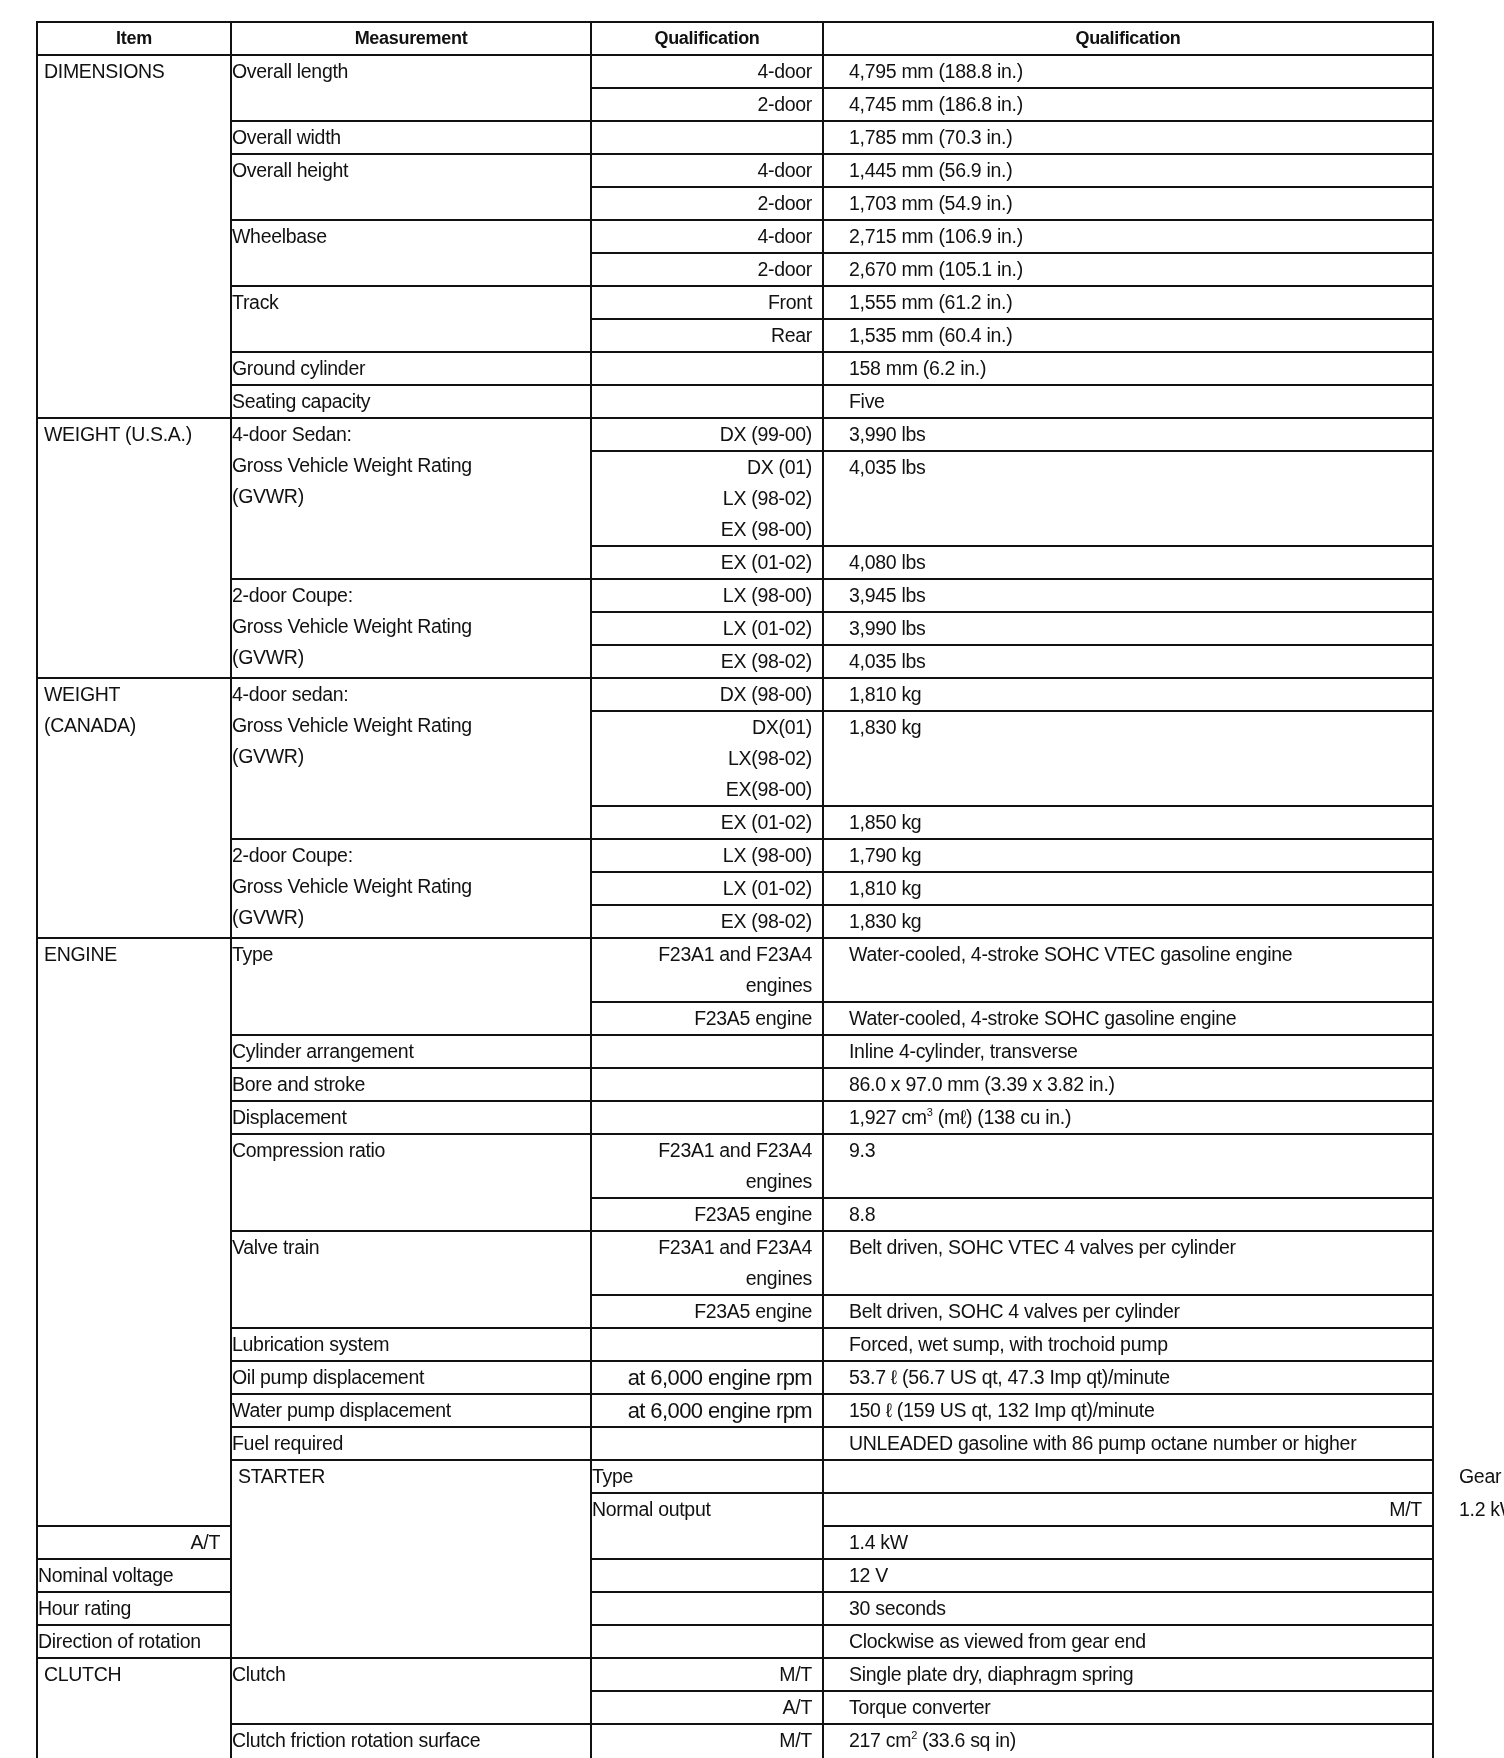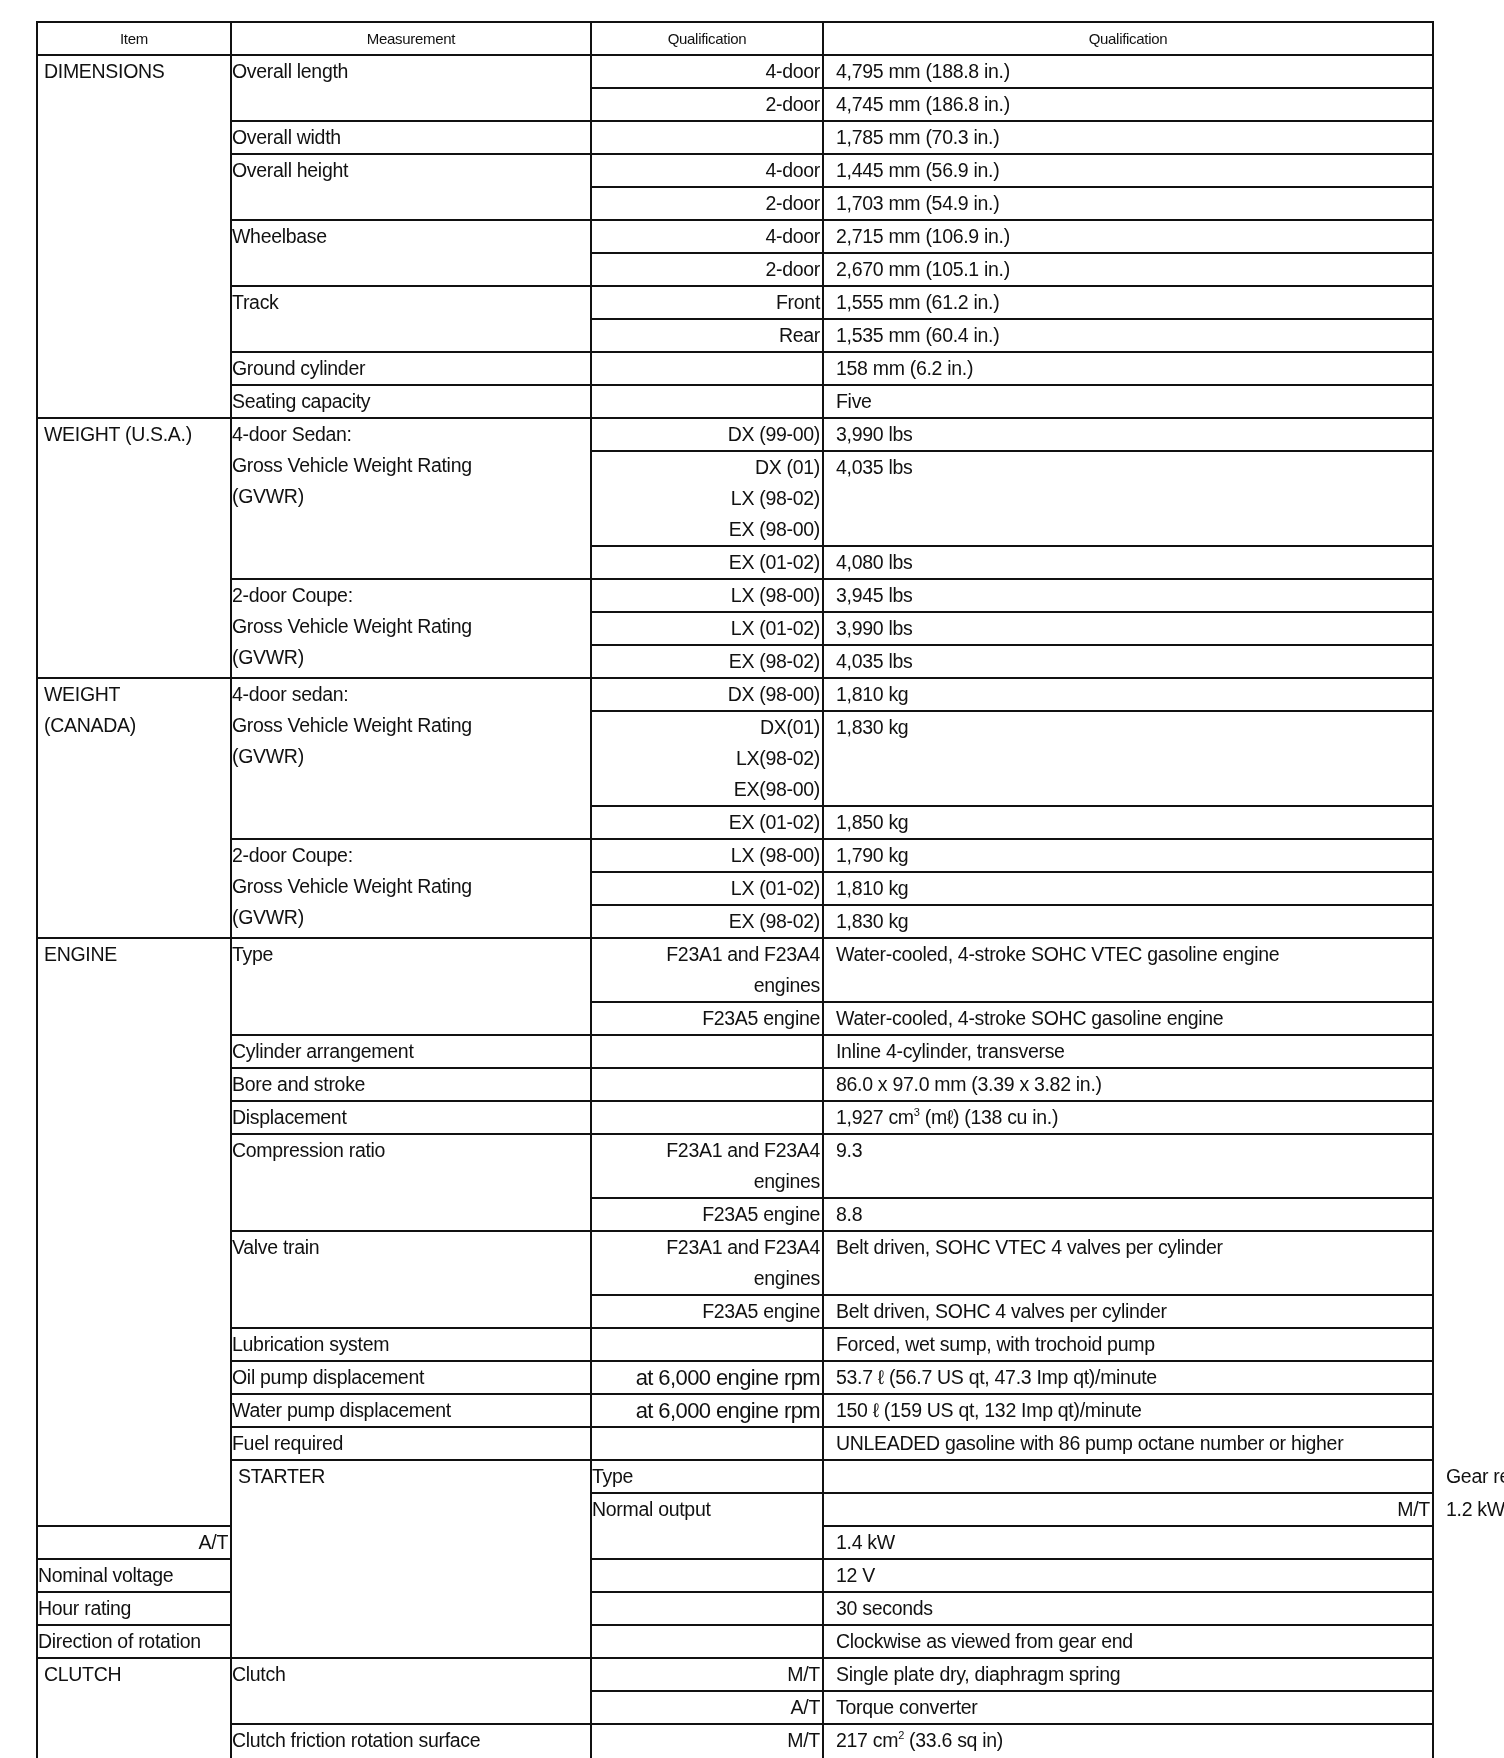--- a/index.html
+++ b/index.html
@@ -11,26 +11,26 @@
     font-size: 19.5px; letter-spacing: -0.3px;
   }
   .spec-table col.c-item { width: 194px; }
   .spec-table col.c-meas { width: 360px; }
   .spec-table col.c-qual { width: 232px; }
   .spec-table col.c-spec { width: 610px; }
   .spec-table th, .spec-table td {
     border: 2px solid #111; padding: 0 8px; height: 27.7px;
     vertical-align: top; line-height: 31px; white-space: nowrap; overflow: visible;
   }
-  .spec-table th { font-weight: normal; text-align: center; height: 30px; font-size: 15px; }
-  .spec-table td.qual { text-align: right; padding-right: 2px; }
+  .spec-table th { font-weight: bold; text-align: center; height: 30px; font-size: 18px; }
+  .spec-table td.qual { text-align: right; padding-right: 10px; }
   .spec-table td.qual.small { font-size: 22px; letter-spacing: -0.6px; }
   .spec-table td.item { padding-left: 6px; }
   .spec-table td.meas { padding-left: 0; }
-  .spec-table td.spec { padding-left: 12px; margin-top: 9px; }
+  .spec-table td.spec { padding-left: 25px; margin-top: 9px; }
   .ml { display: block; }
   sup { font-size: 11px; line-height: 0; vertical-align: 8px; }
 </style>
 </head>
 <body>
 
 <table class="spec-table">
   <colgroup>
     <col class="c-item">
       <col class="c-meas">

